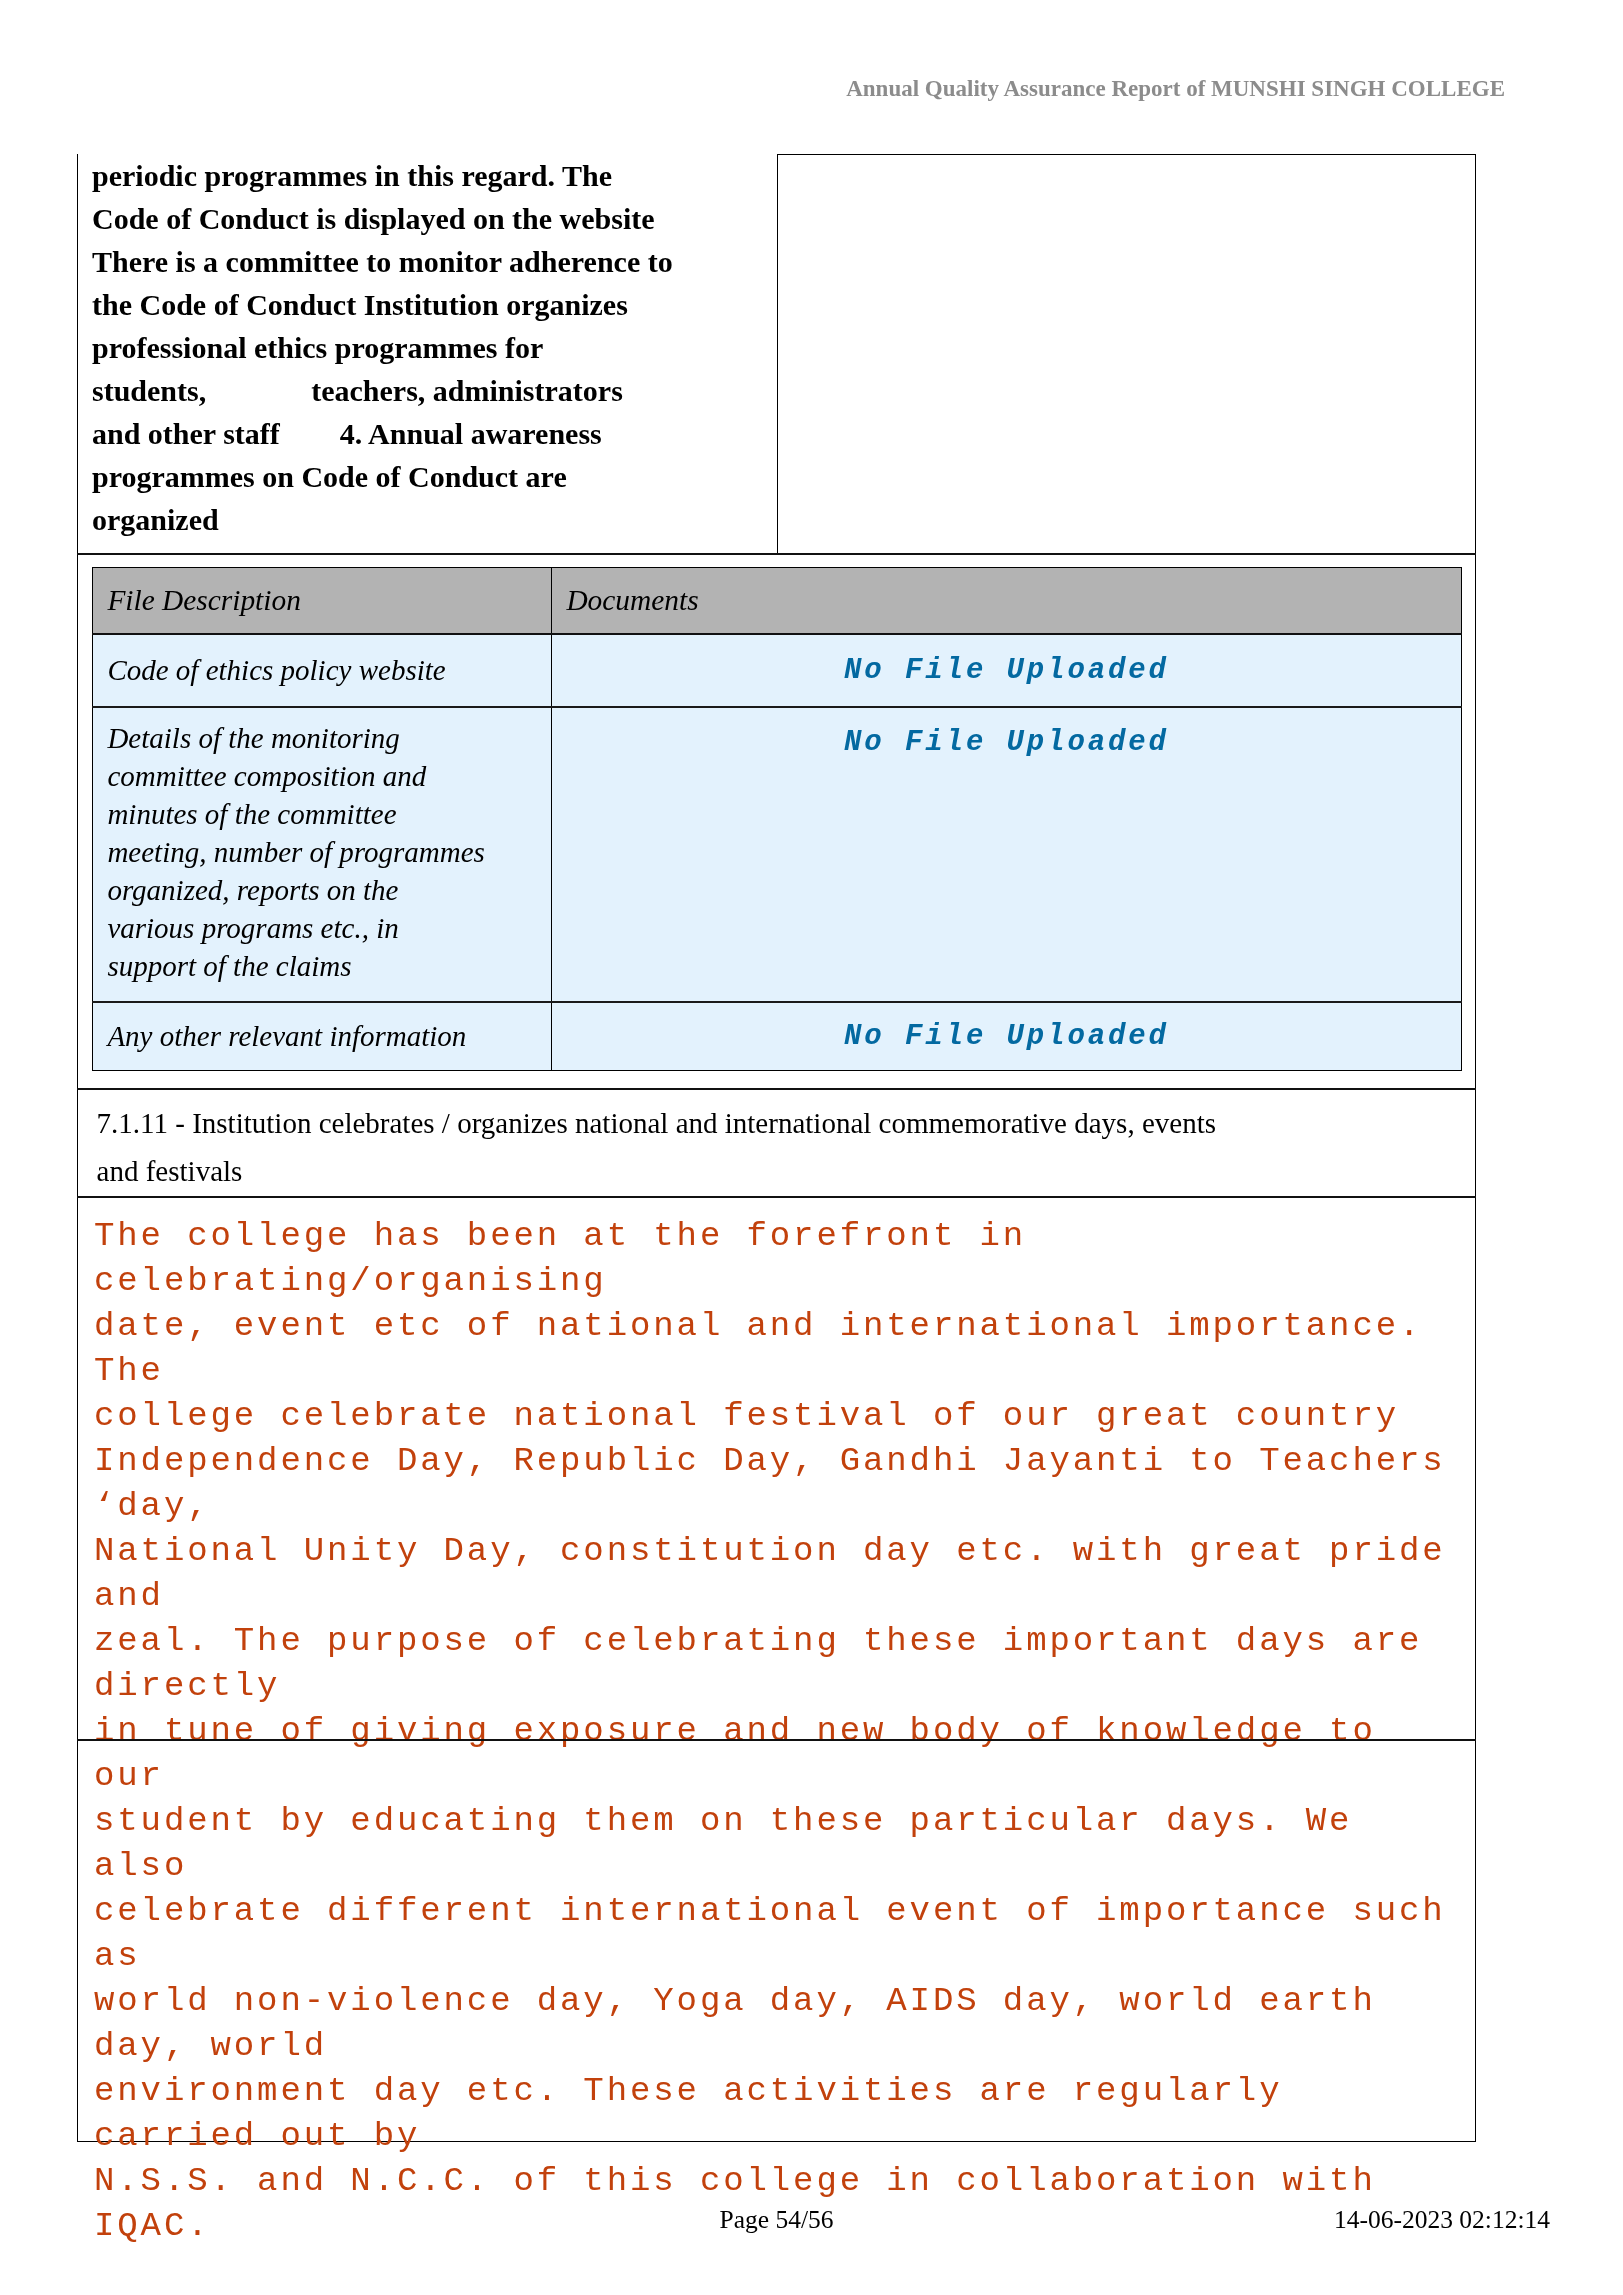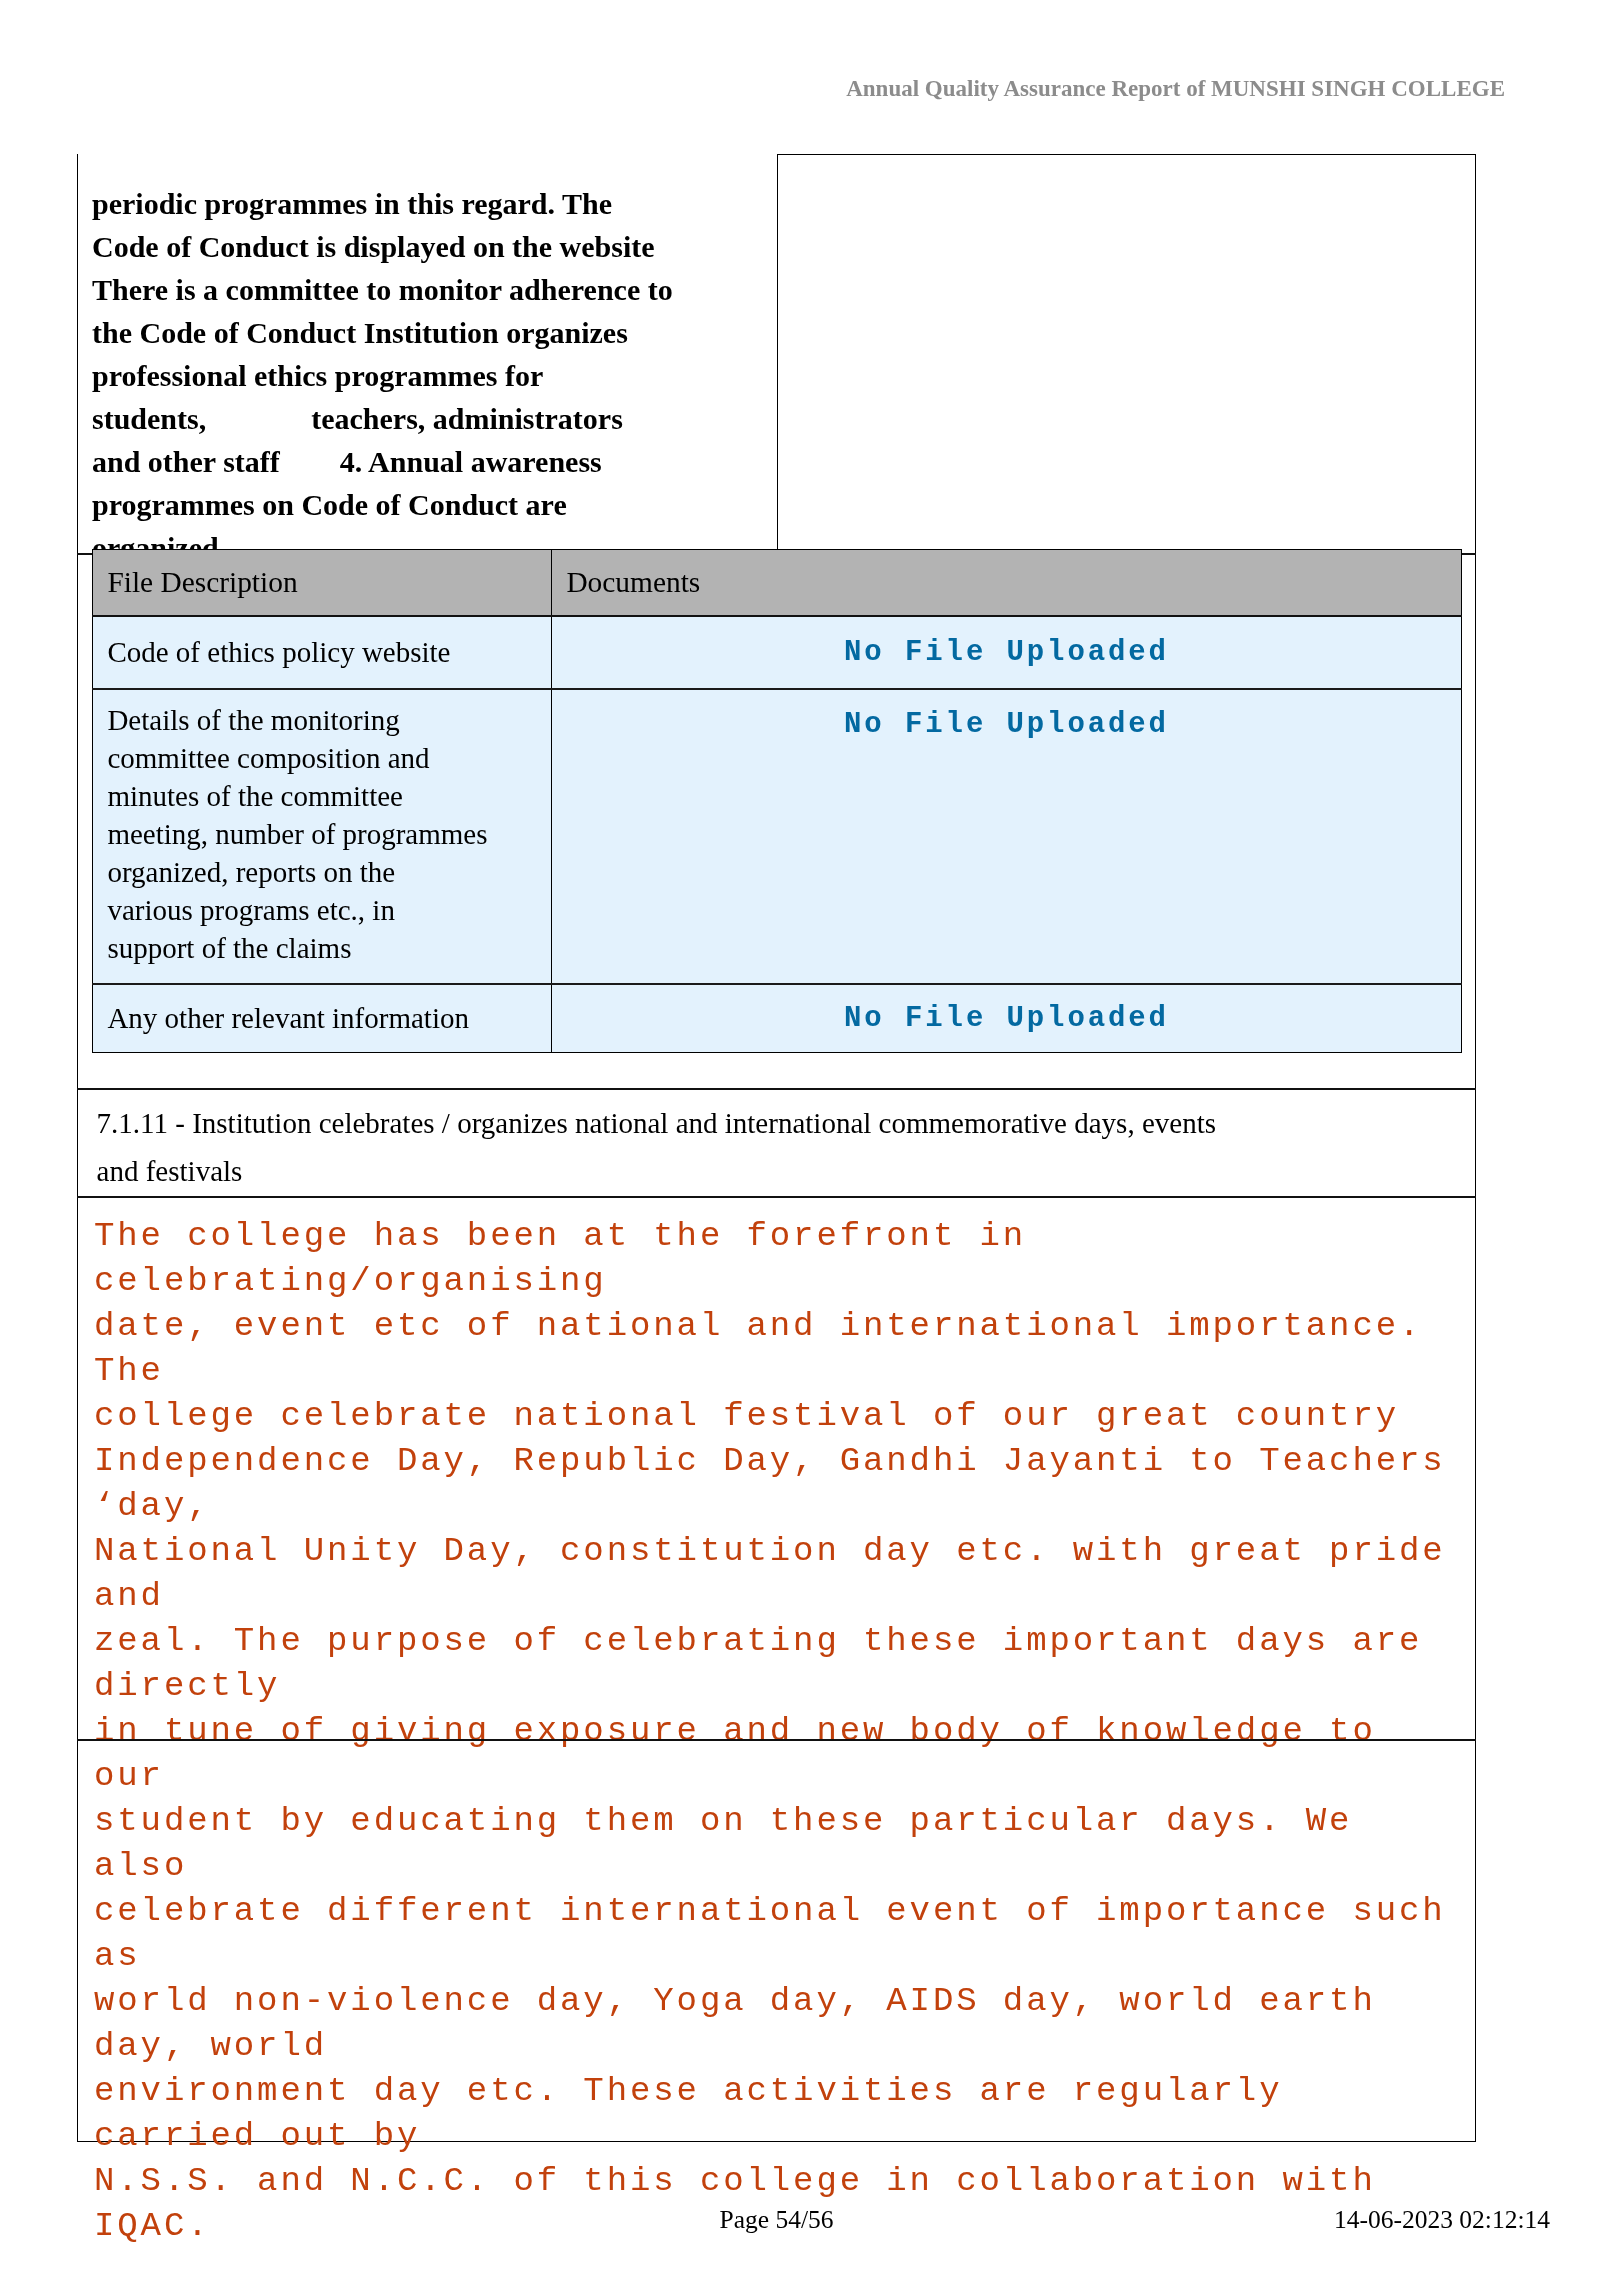--- a/index.html
+++ b/index.html
@@ -63,35 +63,36 @@
     position: absolute;
     left: 77px;
     top: 553px;
     width: 1399px;
     height: 2px;
     background: #111;
   }
   #q710-text {
     position: absolute;
     left: 92px;
-    top: 182px;
+    top: 154px;
     width: 667px;
     font-size: 30px;
     line-height: 43px;
     font-weight: bold;
   }
 
   
   #file-table {
     position: absolute;
     left: 92px;
-    top: 549px;
+    top: 567px;
     border-collapse: collapse;
     table-layout: fixed;
     width: 1370px;
+    font-style: italic;
   }
   #file-table td {
     border: 1.3px solid #000;
     font-size: 29px;
     box-sizing: border-box;
   }
   #file-table td.desc {
     padding: 11.8px 13px 11.8px 14.4px;
     line-height: 38px;
   }

